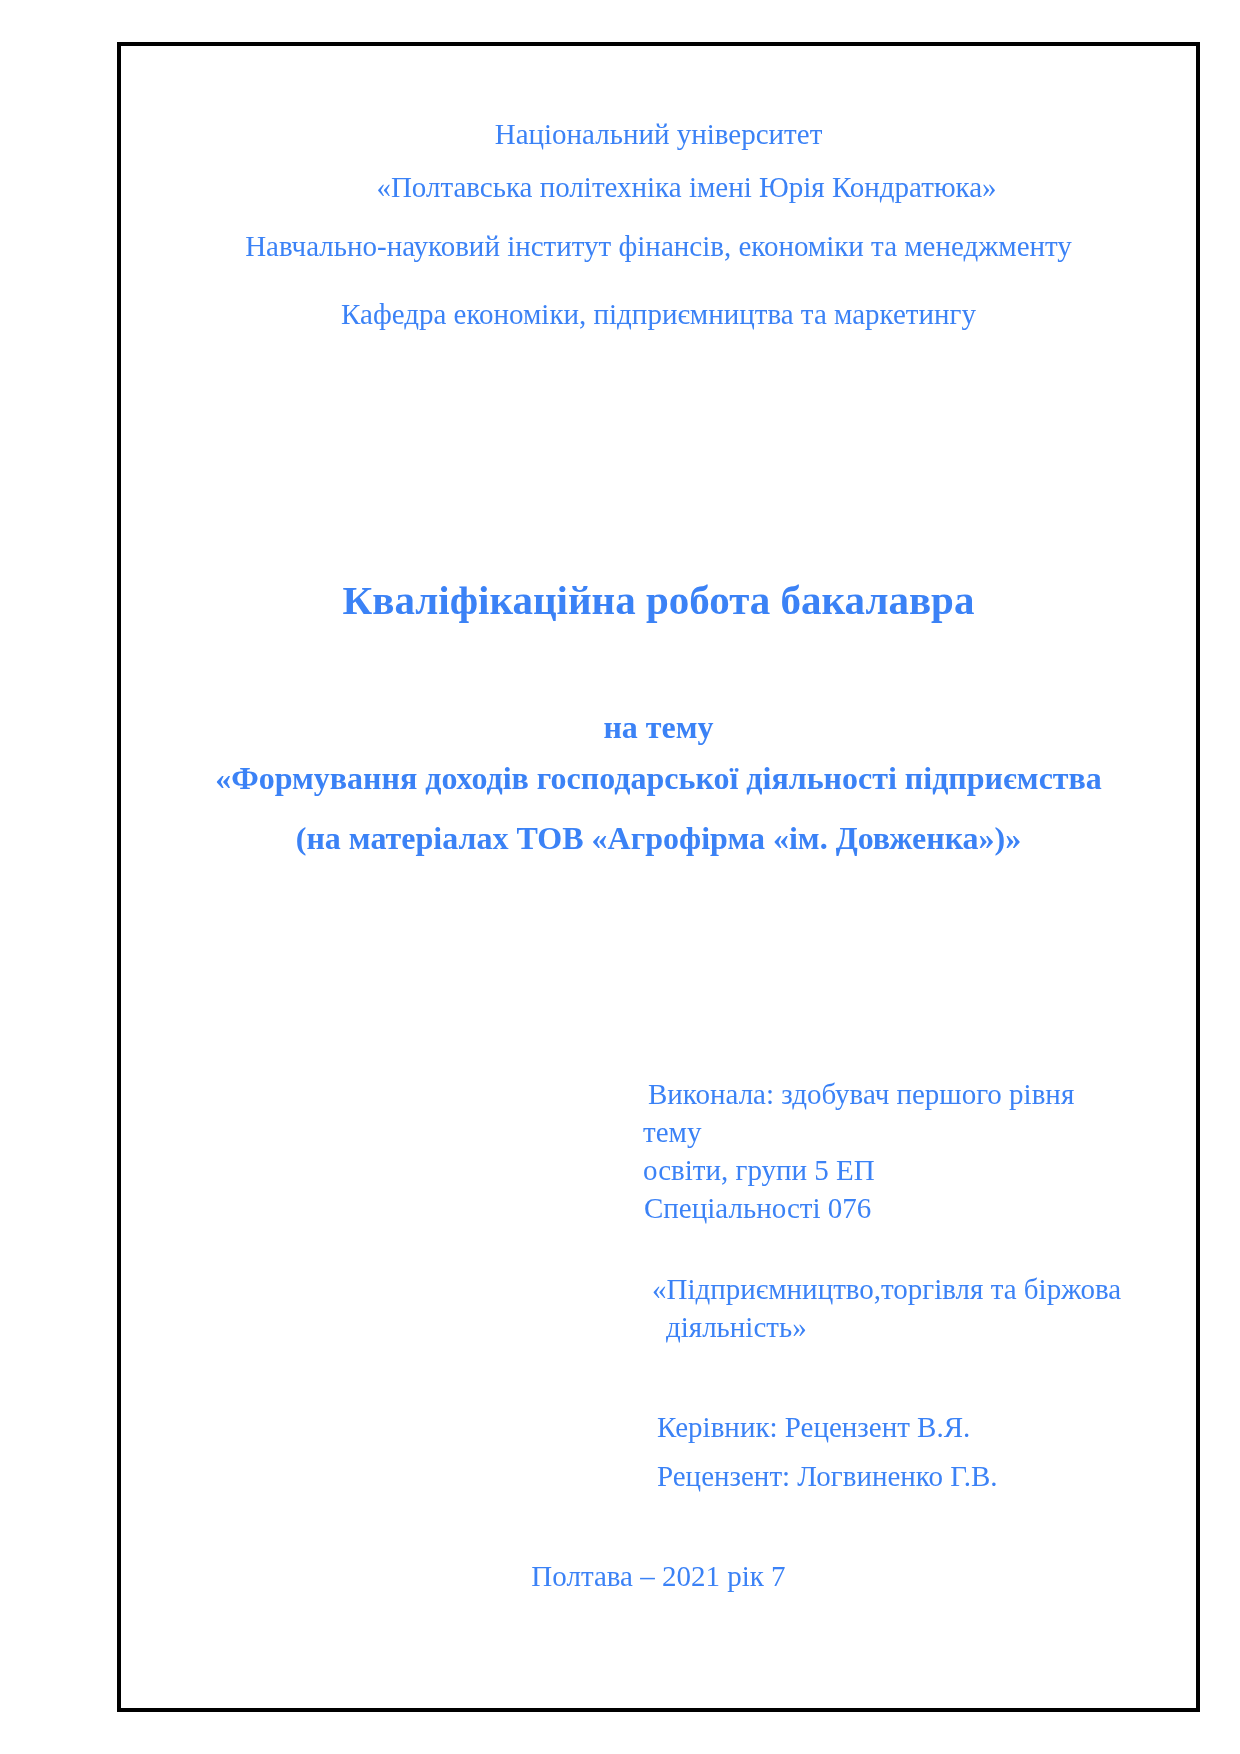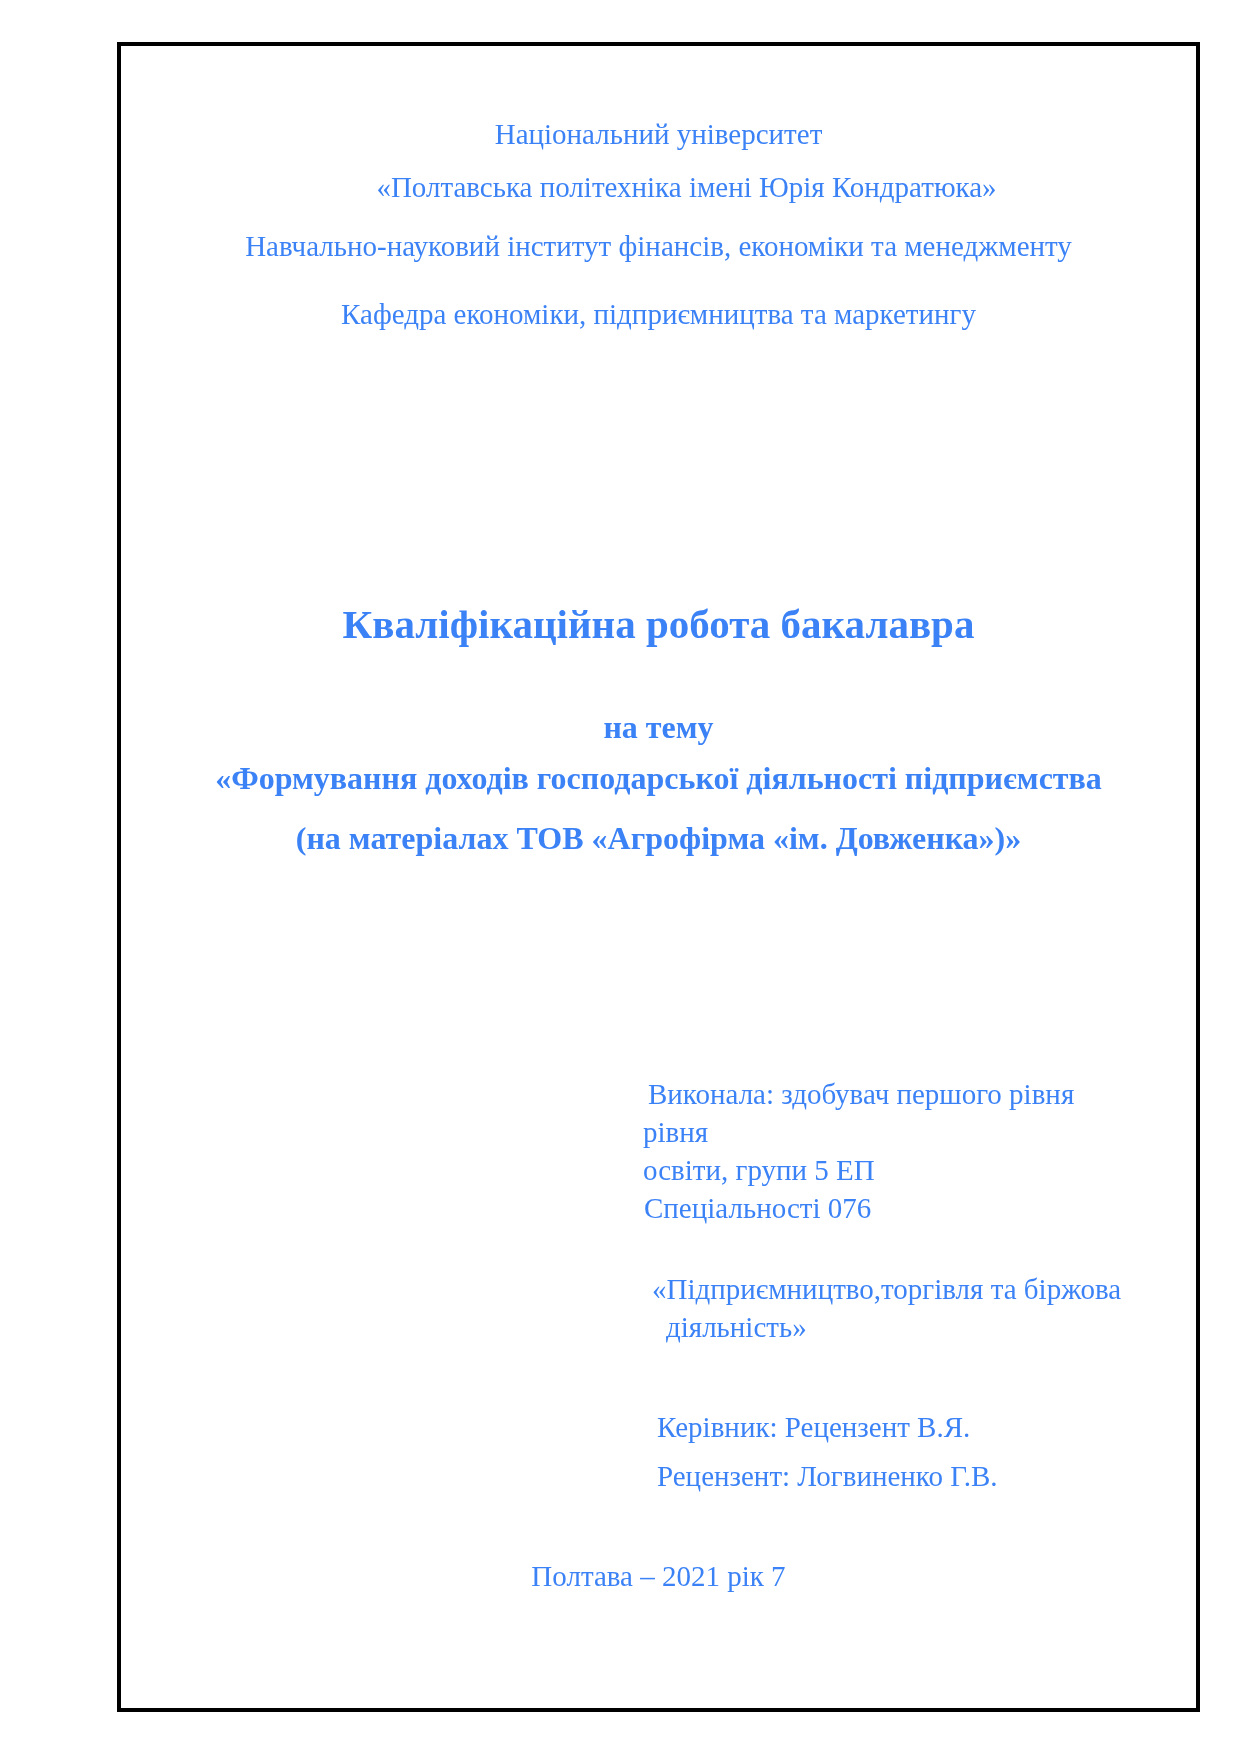--- a/index.html
+++ b/index.html
@@ -30,21 +30,21 @@
     white-space: nowrap;
     line-height: 1.2;
     font-size: 29px;
   }
   .centered {
     left: 0;
     width: 100%;
     text-align: center;
   }
   .bold   { font-weight: bold; }
-  .t-main { font-size: 41px; margin-top: 24px; }
+  .t-main { font-size: 41px; }
   .t-sub  { font-size: 32px; font-family: Liberation Serif, serif; }
 
   
   .uni-1       { top: 71px;  }
   .uni-2       { top: 124px; margin-left: 28px; }
   .institute   { top: 183px; }
   .department  { top: 251px; }
 
   
   .work-title  { top: 530px; }
@@ -92,21 +92,21 @@
     <div class="txt centered bold t-main work-title">Кваліфікаційна робота бакалавра</div>
 
     <div class="txt centered bold t-sub topic-label">на тему</div>
 
     <div class="txt centered bold t-sub topic-1">«Формування доходів господарської діяльності підприємства</div>
 
     <div class="txt centered bold t-sub topic-2">(на матеріалах ТОВ «Агрофірма «ім. Довженка»)»</div>
 
     <div class="performer">
       <div class="pline ind-1">Виконала: здобувач першого рівня</div>
-      <div class="pline ind-0">рівня</div>
+      <div class="pline ind-0">тему</div>
       <div class="pline ind-0">освіти, групи 5 ЕП</div>
       <div class="pline ind-0b">Спеціальності 076</div>
       <div class="pline ind-2">«Підприємництво,торгівля та біржова</div>
       <div class="pline ind-2b">діяльність»</div>
     </div>
 
     <div class="txt supervisor">Керівник: Рецензент В.Я.</div>
 
     <div class="txt reviewer">Рецензент: Логвиненко Г.В.</div>
 

